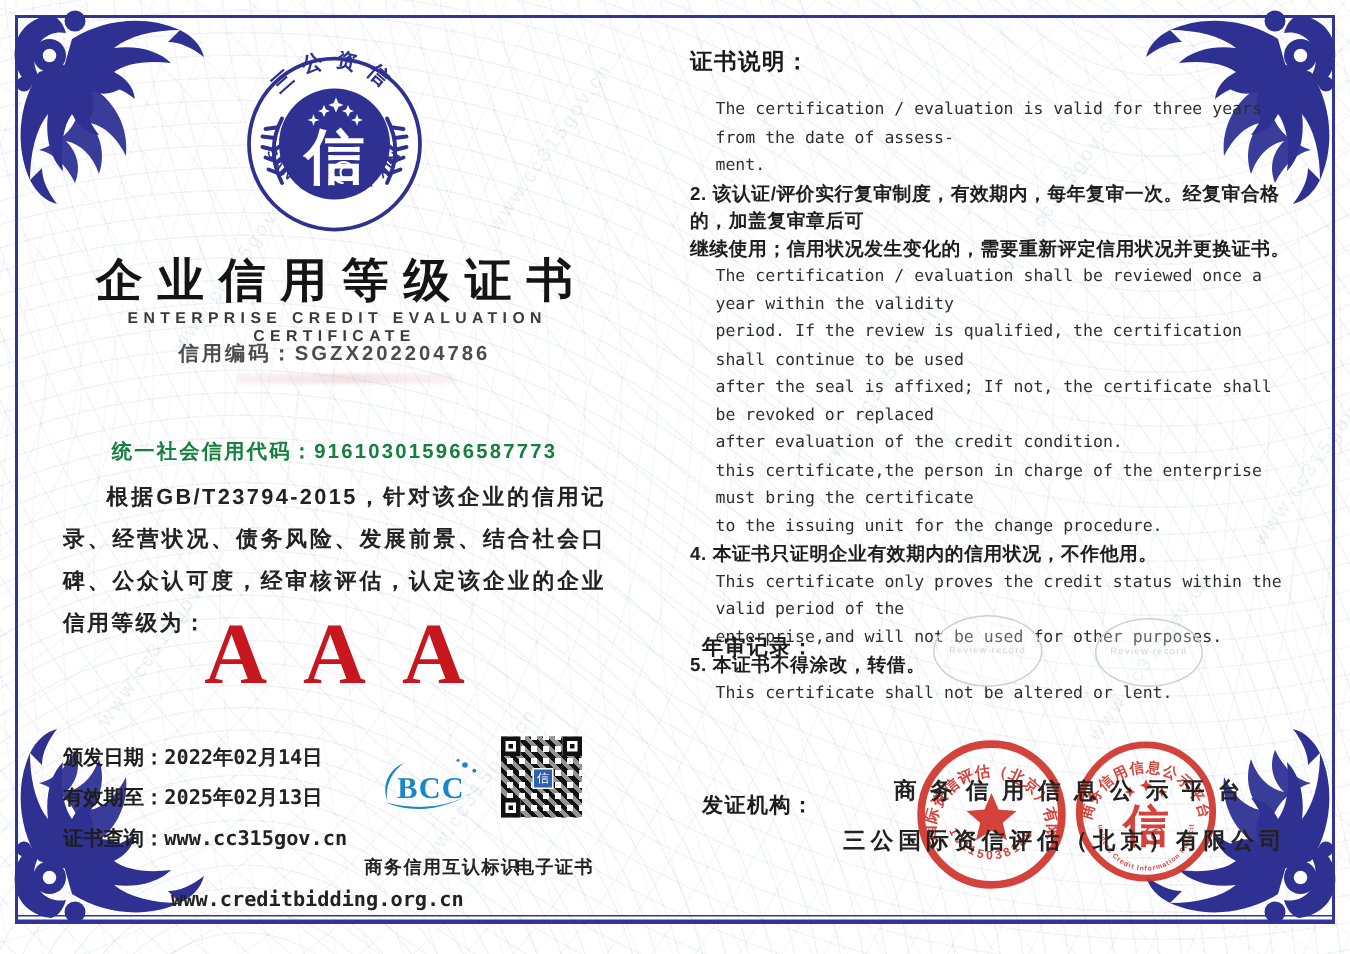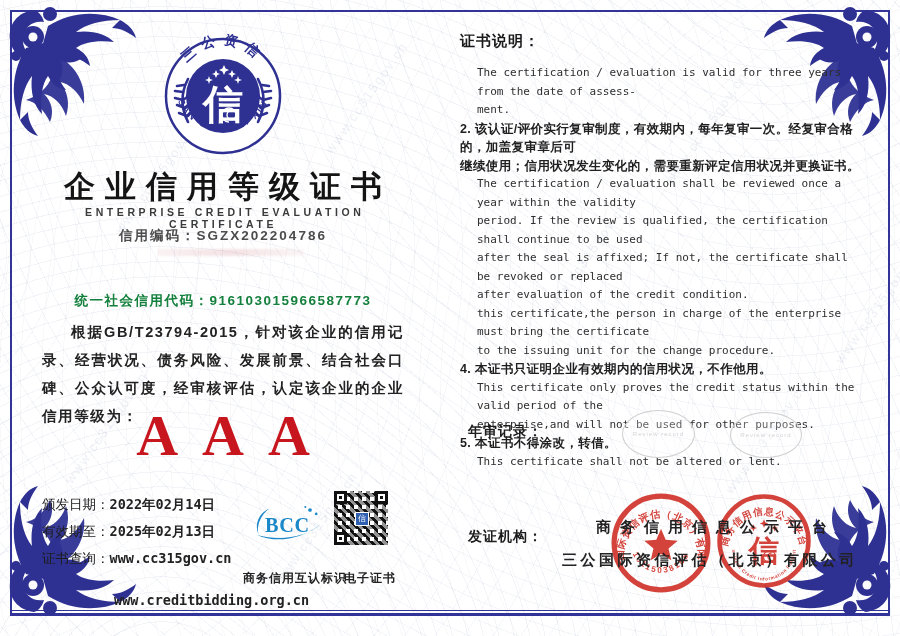--- a/index.html
+++ b/index.html
@@ -34,21 +34,21 @@
               color:#4c4c4c;letter-spacing:2px;}
   .artifact{left:158px;top:249px;width:146px;height:7px;filter:blur(1px);
             background:linear-gradient(to right,rgba(205,125,135,0.10),rgba(205,125,135,0.22),rgba(205,125,135,0.08));}
   .uscc{left:28px;top:292px;width:390px;text-align:center;font-size:13.5px;font-weight:bold;
         color:#15803d;letter-spacing:1.5px;}
   .statement{left:42px;top:318px;width:362px;font-size:14.5px;line-height:28px;letter-spacing:1.6px;
              color:#222;font-weight:600;text-align:justify;text-indent:2em;}
   .rating{left:28px;top:402px;width:390px;text-align:center;font-size:58px;font-weight:bold;
           font-family:"Liberation Serif",serif;letter-spacing:24px;text-indent:24px;}
   .frow{left:42px;font-size:13.5px;color:#1d1d1d;white-space:nowrap;}
-  .frow .lab{font-weight:normal;text-align:center;}
+  .frow .lab{font-weight:bold;text-align:center;}
   .frow .val{font-family:"DejaVu Sans Mono",monospace;font-weight:600;color:#222;}
   .bcc{left:254px;top:501px;width:70px;height:46px;}
   .qr{left:334px;top:491px;width:54px;height:54px;background:
       repeating-linear-gradient(45deg,rgba(255,255,255,0.55) 0 3px,transparent 3px 6px),
       repeating-linear-gradient(0deg,#111 0 4px,transparent 4px 8px),
       repeating-linear-gradient(90deg,#111 0 4px,#fff 4px 8px);}
   .qf{position:absolute;width:13px;height:13px;border:3px solid #111;background:#fff;box-sizing:border-box;}
   .qf::after{content:"";position:absolute;left:2px;top:2px;width:3px;height:3px;background:#111;}
   .qemb{position:absolute;left:21px;top:21px;width:12px;height:12px;background:#2e5fb0;border:1px solid #fff;
         color:#fff;font-size:8px;line-height:12px;text-align:center;}

